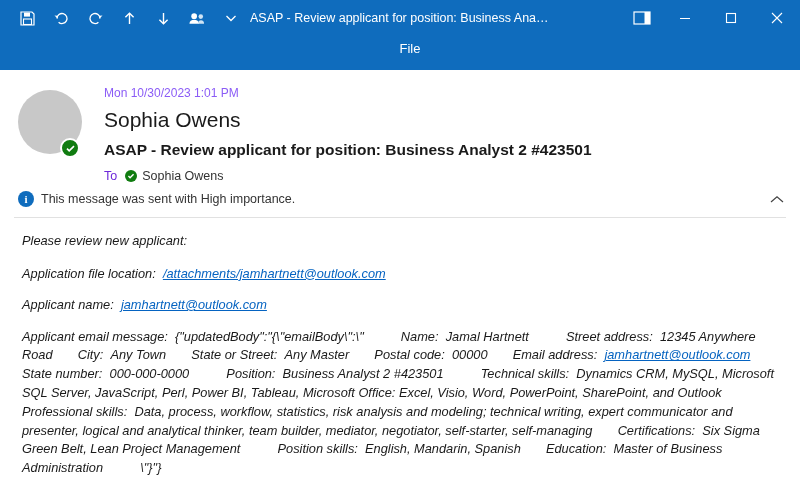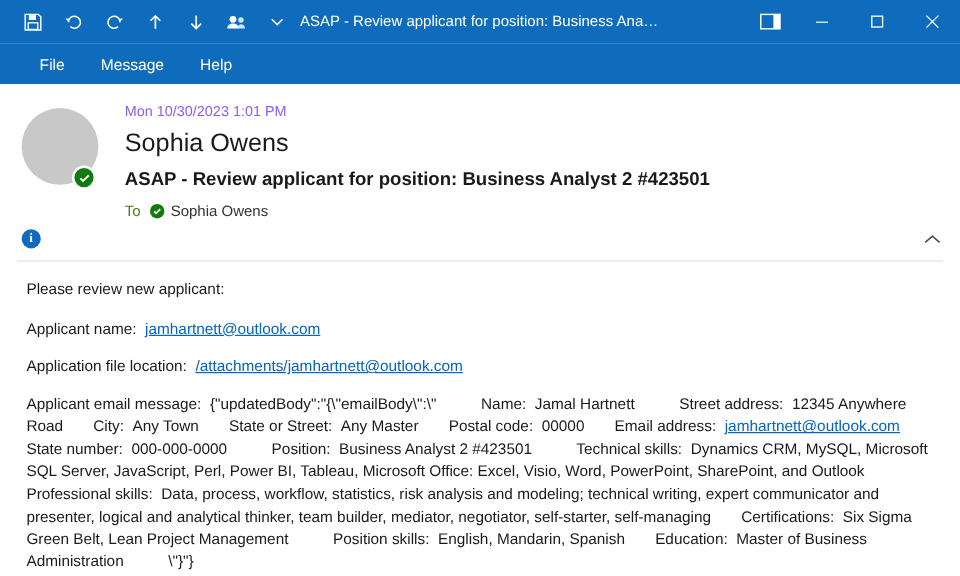--- a/index.html
+++ b/index.html
@@ -65,20 +65,21 @@
   
   .menubar {
     height: 34px;
     background: #0f6cbd;
     display: flex;
     align-items: center;
     color: #ffffff;
     font-size: 13px;
     padding-left: 20px;
     gap: 4px;
+    flex-direction: column;
   }
   .menu-item {
     padding: 5px 13px;
     border-radius: 2px;
     color: #ffffff;
     white-space: nowrap;
   }
   .tellme {
     display: flex;
     align-items: center;
@@ -144,21 +145,21 @@
     font-weight: bold;
   }
   .torow {
     display: flex;
     align-items: center;
     gap: 8px;
     margin-top: 10px;
     font-size: 12.5px;
     color: #333333;
   }
-  .torow .tolabel { color: #4d7c0f; }
+  .torow .tolabel { color: #6d28d9; }
   .recip {
     display: flex; align-items: center; gap: 5px;
   }
   .recip-dot {
     width: 12px; height: 12px; border-radius: 50%;
     background: #107c10;
     display: flex; align-items: center; justify-content: center;
     flex: 0 0 auto;
   }
   .importance {
@@ -195,21 +196,21 @@
     margin: 10px 14px 0 14px;
   }
 
   
   .body {
     padding: 14px 18px 0 22px;
     font-size: 12.8px;
     color: #1a1a1a;
     line-height: 1.45;
   }
-  .body p { margin: 0 2px 14px 0; }
+  .body p { margin: 0 2px 14px 0; font-style: italic; }
   .body .para-tight { margin-bottom: 13px; }
   a.link {
     color: #0563c1;
     text-decoration: underline;
   }
   .blob {
     line-height: 1.47;
     word-wrap: break-word;
   }
   .gap-s { display: inline-block; width: 18px; }
@@ -330,42 +331,43 @@
               </svg>
           </span>
           <span>Sophia Owens</span>
         </span>
       </div>
     </div>
   </div>
 
   <div class="importance">
     <span class="info-icon">i</span>
+    <span>This message was sent with High importance.</span>
     <span class="collapse-chevron">
       <svg width="14" height="9" viewBox="0 0 14 9">
           <path d="M1 7L7 1.8 13 7" stroke="#444" stroke-width="1.2" fill="none"></path>
         </svg>
     </span>
   </div>
 
   <div class="divider"></div>
 
   <div class="body">
     <p>Please review new applicant:</p>
+
+    <p class="para-tight">
+      <span>Application file location:</span>
+      <span>&nbsp;</span><a class="link" href="#">/attachments/jamhartnett@outlook.com</a>
+    </p>
 
     <p class="para-tight">
       <span>Applicant name:</span>
       <span>&nbsp;</span><a class="link" href="#">jamhartnett@outlook.com</a>
     </p>
 
-    <p class="para-tight">
-      <span>Application file location:</span>
-      <span>&nbsp;</span><a class="link" href="#">/attachments/jamhartnett@outlook.com</a>
-    </p>
-
     <p class="blob">
       <span>Applicant email message:</span>
       <span>&nbsp;</span><span>{"updatedBody":"{\"emailBody\":\"</span>
       <span class="gap-m"></span>
       <span>Name:</span>
       <span>&nbsp;</span><span>Jamal Hartnett</span>
       <span class="gap-m"></span>
       <span>Street address:</span>
       <span>&nbsp;</span><span>12345 Anywhere Road</span>
       <span class="gap-s"></span>

